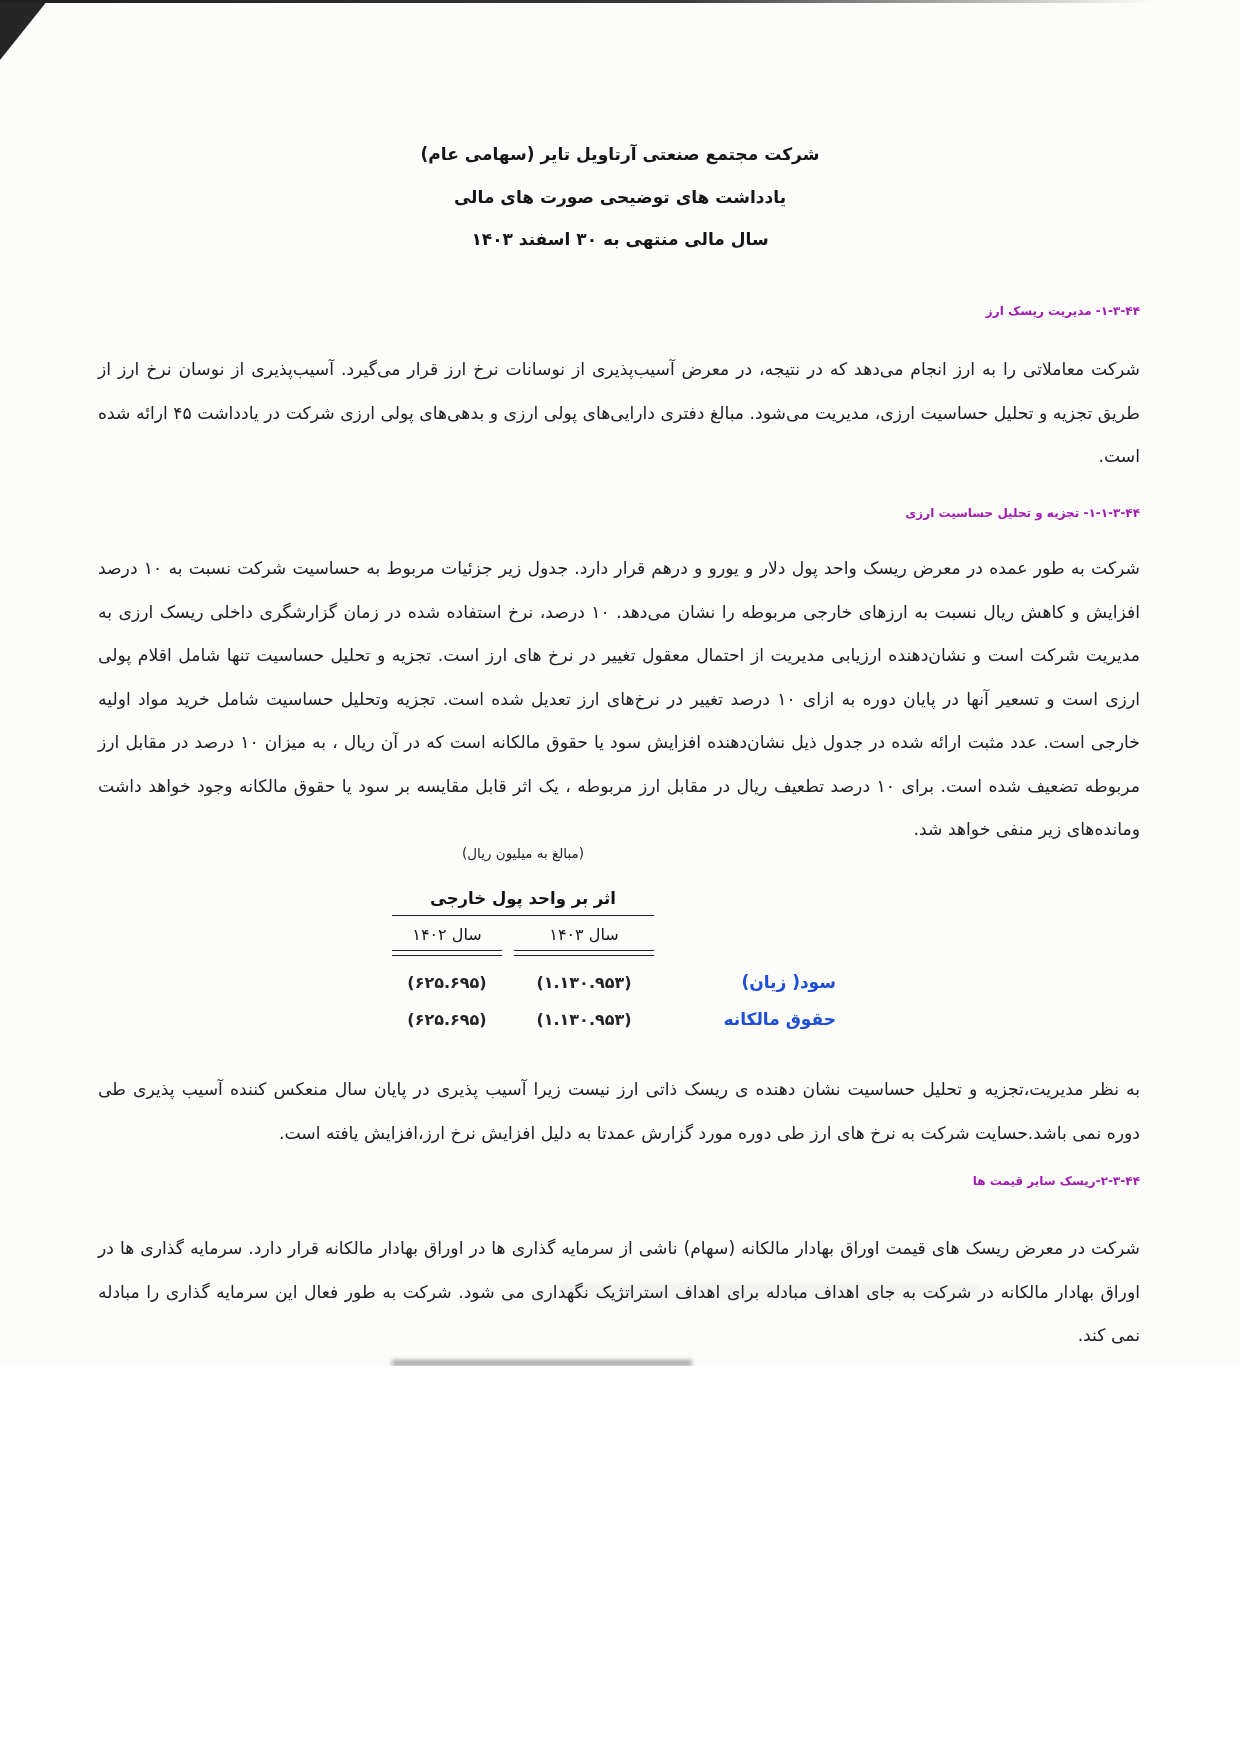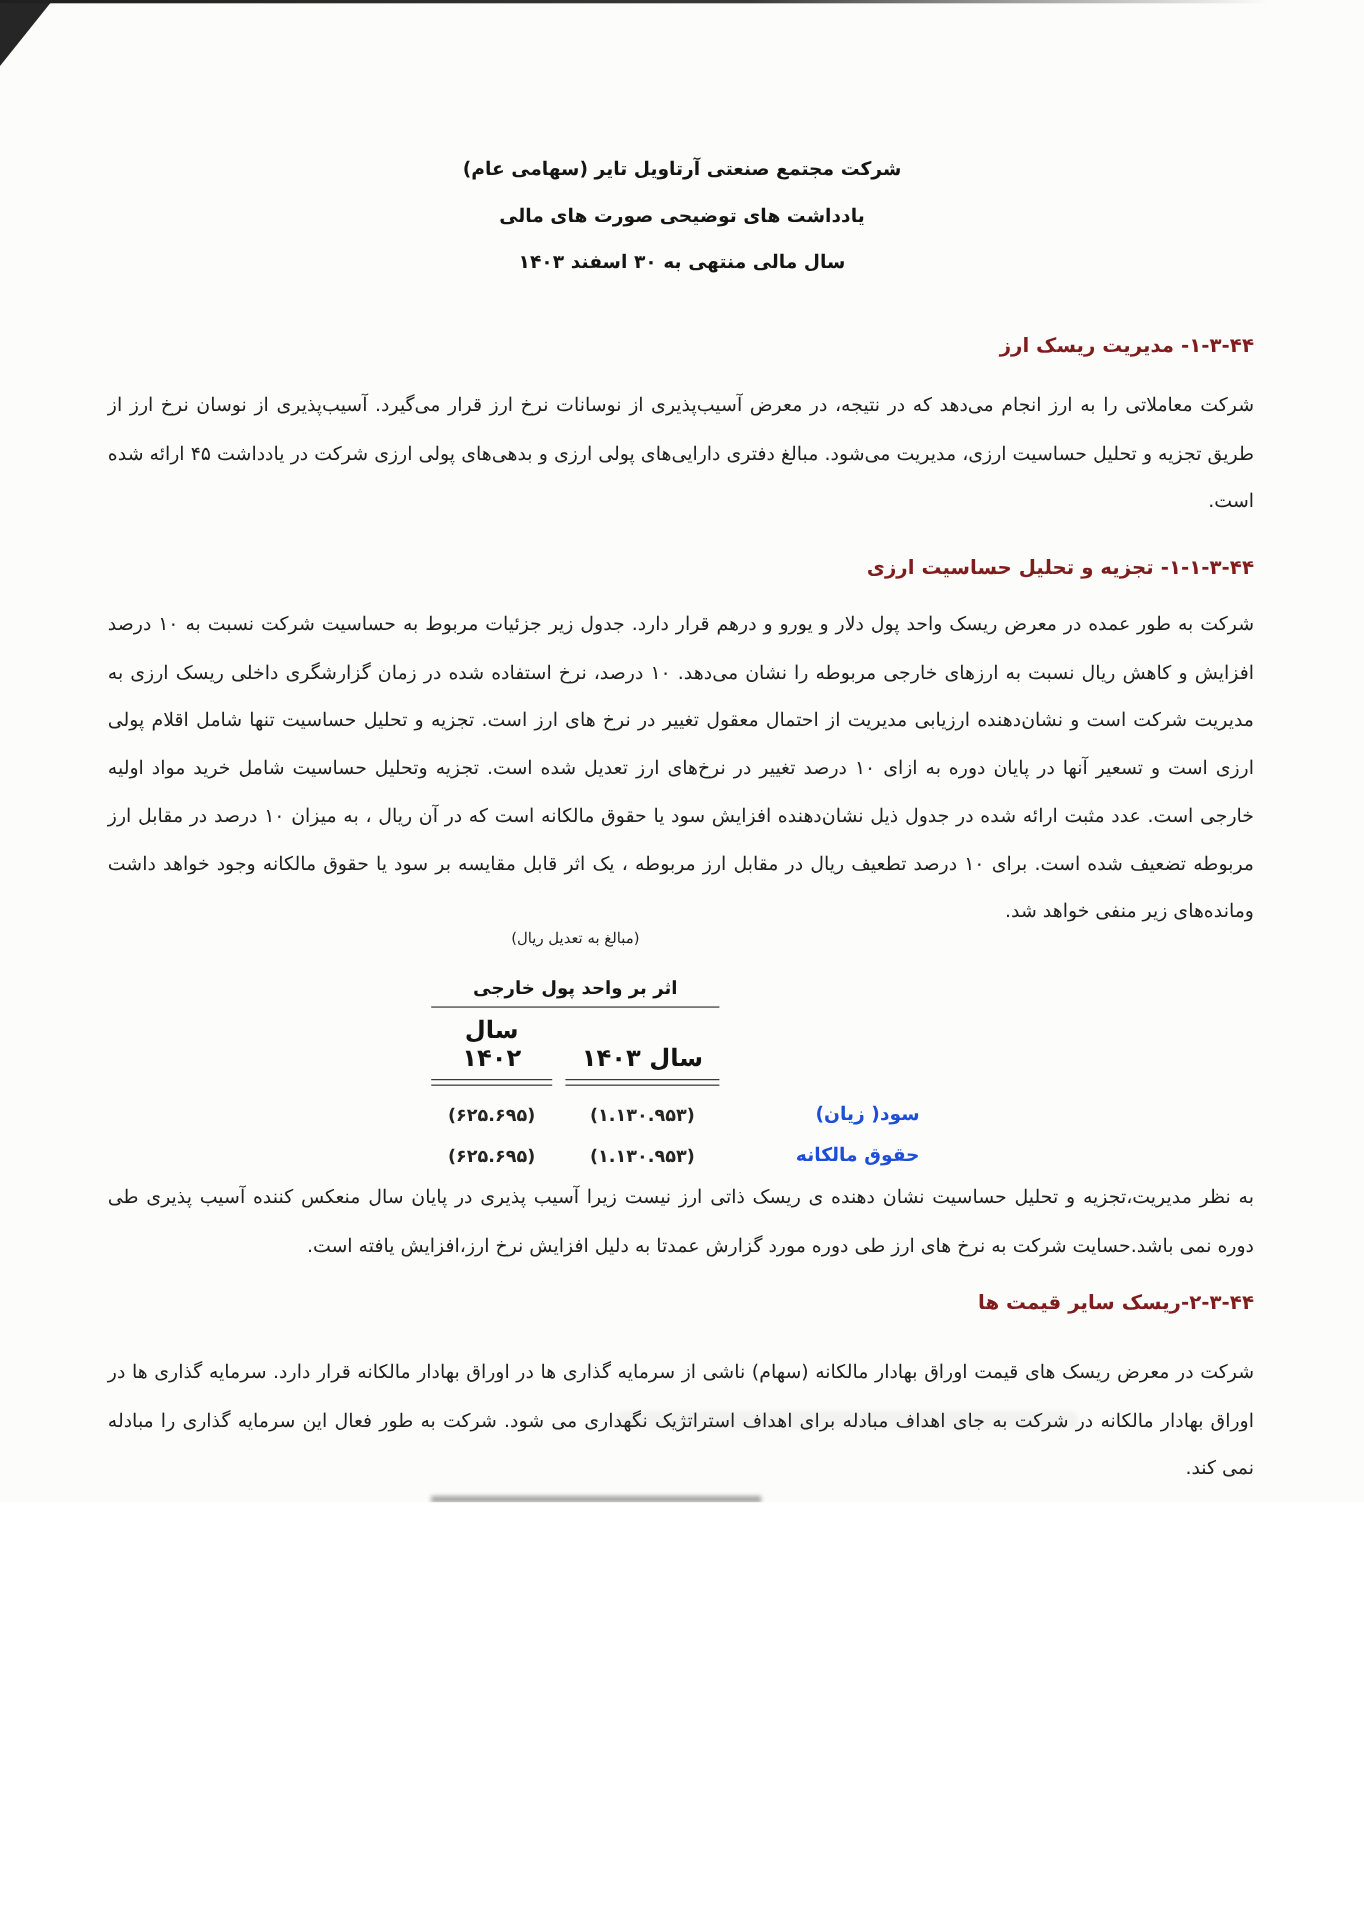--- a/index.html
+++ b/index.html
@@ -20,37 +20,37 @@
   .ghost.g1{left:560px;top:1283px;width:420px;height:16px;}
   .ghost.g2{left:640px;top:1436px;width:360px;height:14px;}
   .ghost.g3{left:520px;top:1518px;width:430px;height:14px;transform:rotate(-.4deg);}
 
   
   .doc-header{position:absolute;top:133px;left:0;right:0;text-align:center;
     font-weight:bold;font-size:17px;line-height:42.5px;color:#151515;}
 
   
   .sec-heading{position:absolute;right:100px;left:100px;
-    font-weight:bold;font-size:18px;color:#7f1d1d;}
+    font-weight:bold;font-size:12px;color:#a21caf;}
   .h-fx{top:304px;} .h-sens{top:506px;} .h-other{top:1174px;text-align:right;}
   .para{position:absolute;right:100px;left:98px;font-size:17.2px;
     line-height:43.5px;text-align:justify;color:#202020;}
   .p-fx{top:348px;} .p-sens{top:547px;} .p-mgmt{top:1068px;} .p-other{top:1227px;}
 
   
   .fx-table{position:absolute;top:845px;left:380px;width:456px;direction:rtl;}
   .trow{display:flex;column-gap:12px;align-items:flex-end;}
   .c-label{width:170px;font-weight:bold;font-size:17px;color:#1d4ed8;}
   .c-a{width:140px;text-align:center;}
   .c-b{width:110px;text-align:center;}
   .t-note{font-size:13.5px;color:#222;text-align:center;margin-bottom:8px;}
   .t-group{font-weight:bold;font-size:16.5px;text-align:center;color:#141414;
     padding-bottom:7px;border-bottom:1.6px solid #222;margin-bottom:9px;margin-top:20px;}
   .t-span{width:262px;}
-  .year-h{font-weight:bold;font-size:22px;color:#141414;}
+  .year-h{font-weight:normal;font-size:16px;color:#141414;}
   .dbl{margin-top:6px;height:4px;border-top:1.8px solid #222;border-bottom:1.2px solid #222;}
   .years{margin-bottom:16px;}
   .drow{margin-bottom:17px;align-items:center;}
   .num{font-size:16px;color:#242424;font-weight:bold;}
 
   
   .page-number{position:absolute;top:1462px;left:0;width:1116px;text-align:center;
     font-size:17px;font-weight:bold;color:#1a1a1a;}
 
   
@@ -80,21 +80,21 @@
 
   <div class="sec-heading h-fx">۱-۳-۴۴- مدیریت ریسک ارز</div>
   <div class="para p-fx">شرکت معاملاتی را به ارز انجام می‌دهد که در نتیجه، در معرض آسیب‌پذیری از نوسانات نرخ ارز قرار می‌گیرد. آسیب‌پذیری از نوسان نرخ ارز از طریق تجزیه و تحلیل حساسیت ارزی، مدیریت می‌شود. مبالغ دفتری دارایی‌های پولی ارزی و بدهی‌های پولی ارزی شرکت در یادداشت ۴۵ ارائه شده است.</div>
 
   <div class="sec-heading h-sens">۱-۱-۳-۴۴- تجزیه و تحلیل حساسیت ارزی</div>
   <div class="para p-sens">شرکت به طور عمده در معرض ریسک واحد پول دلار و یورو و درهم قرار دارد. جدول زیر جزئیات مربوط به حساسیت شرکت نسبت به ۱۰ درصد افزایش و کاهش ریال نسبت به ارزهای خارجی مربوطه را نشان می‌دهد. ۱۰ درصد، نرخ استفاده شده در زمان گزارشگری داخلی ریسک ارزی به مدیریت شرکت است و نشان‌دهنده ارزیابی مدیریت از احتمال معقول تغییر در نرخ های ارز است. تجزیه و تحلیل حساسیت تنها شامل اقلام پولی ارزی است و تسعیر آنها در پایان دوره به ازای ۱۰ درصد تغییر در نرخ‌های ارز تعدیل شده است. تجزیه وتحلیل حساسیت شامل خرید مواد اولیه خارجی است. عدد مثبت ارائه شده در جدول ذیل نشان‌دهنده افزایش سود یا حقوق مالکانه است که در آن ریال ، به میزان ۱۰ درصد در مقابل ارز مربوطه تضعیف شده است. برای ۱۰ درصد تطعیف ریال در مقابل ارز مربوطه ، یک اثر قابل مقایسه بر سود یا حقوق مالکانه وجود خواهد داشت ومانده‌های زیر منفی خواهد شد.</div>
 
   <div class="fx-table">
     <div class="trow">
       <div class="c-label"></div>
-      <div class="t-span t-note">(مبالغ به تعدیل ریال)</div>
+      <div class="t-span t-note">(مبالغ به میلیون ریال)</div>
     </div>
     <div class="trow">
       <div class="c-label"></div>
       <div class="t-span t-group">اثر بر واحد پول خارجی</div>
     </div>
     <div class="trow years">
       <div class="c-label"></div>
       <div class="c-a">
         <span class="year-h">سال ۱۴۰۳</span>
         <div class="dbl"></div>

